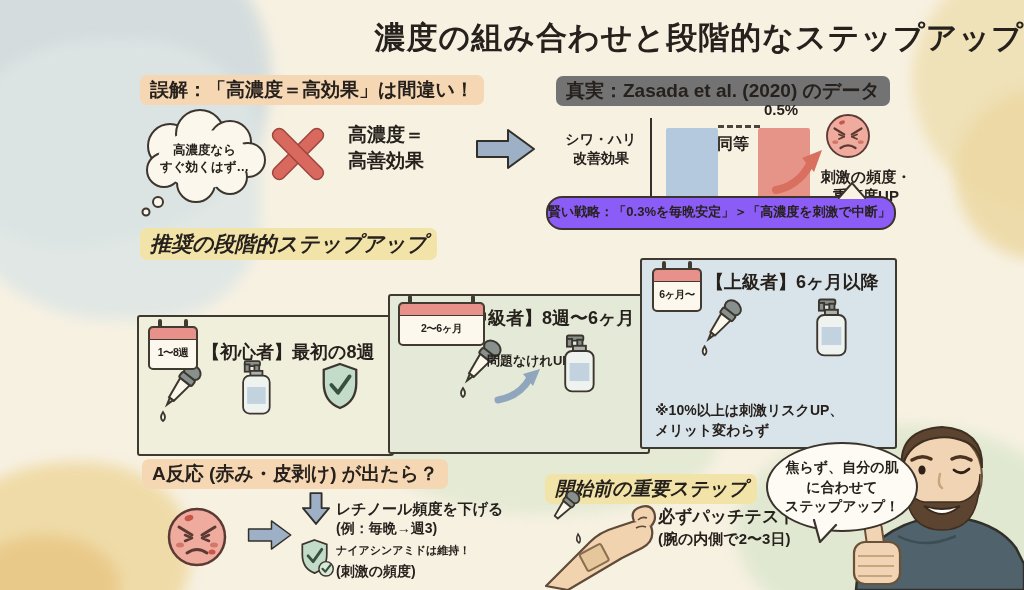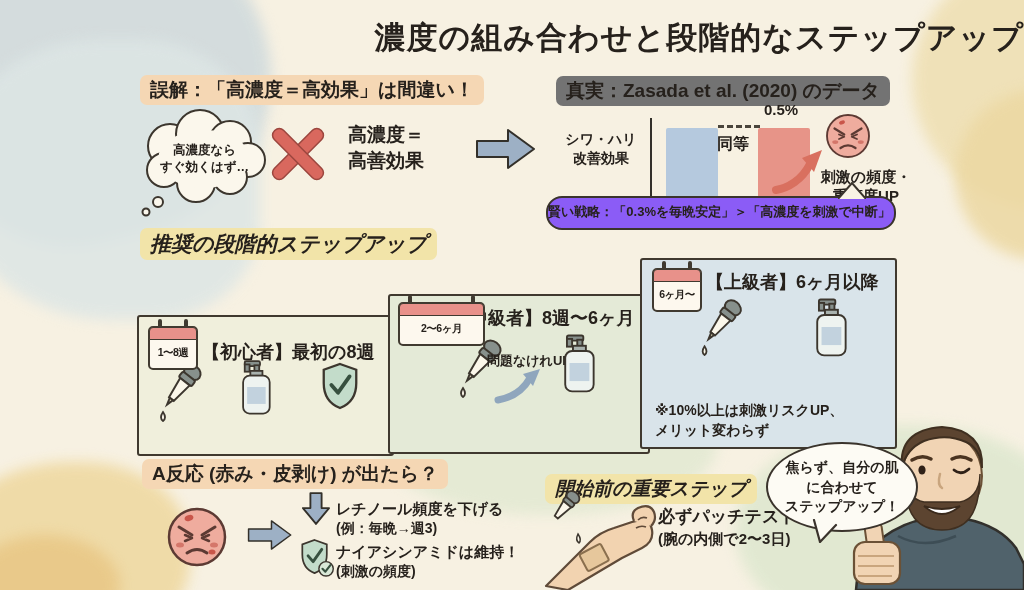--- a/index.html
+++ b/index.html
@@ -266,21 +266,21 @@
     <polygon points="9,1 21,1 21,17 29,17 15,34 1,17 9,17" fill="#9db0c5" stroke="#33302a" stroke-width="2" stroke-linejoin="round"></polygon>
   </svg>
   <div class="abs z nowrap" style="left:336px;top:500px;font-size:15px;font-weight:800;">レチノール頻度を下げる</div>
   <div class="abs z nowrap" style="left:336px;top:520px;font-size:14px;font-weight:700;">(例：毎晩→週3)</div>
   <svg class="abs z" style="left:298px;top:538px;" width="36" height="40" viewBox="0 0 50 54">
     <path d="M23 2 L40 8 V22 C40 36 33 44 23 48 C13 44 6 36 6 22 V8 Z" fill="#c3dcca" stroke="#3c362e" stroke-width="2.4"></path>
     <polyline points="14,24 21,32 33,15" stroke="#37503f" stroke-width="4" fill="none" stroke-linecap="round" stroke-linejoin="round"></polyline>
     <circle cx="39" cy="42" r="10" fill="#d9e8d7" stroke="#3c362e" stroke-width="2"></circle>
     <polyline points="34,42 38,46 45,37" stroke="#37503f" stroke-width="3" fill="none" stroke-linecap="round" stroke-linejoin="round"></polyline>
   </svg>
-  <div class="abs z nowrap" style="left:336px;top:543px;font-size:15px;font-weight:800;">ナイアシンアミドは維持！</div>
+  <div class="abs z nowrap" style="left:336px;top:543px;font-size:11px;font-weight:800;">ナイアシンアミドは維持！</div>
   <div class="abs z nowrap" style="left:336px;top:563px;font-size:14px;font-weight:700;">(刺激の頻度)</div>
 
   <div class="abs z" style="left:545px;top:466px;margin-top:8px;">
     <span class="hdr hl-yellow">開始前の重要ステップ</span>
   </div>
   <svg class="abs z" style="left:538px;top:490px;" width="122" height="100" viewBox="0 0 122 100">
     <g transform="rotate(40 26 18)" stroke="#3c362e" stroke-width="1.8">
       <ellipse cx="26" cy="4" rx="7" ry="5.5" fill="#87908c"></ellipse>
       <rect x="20" y="8" width="12" height="5" rx="2" fill="#87908c"></rect>
       <polygon points="21,13 31,13 28,30 24,30" fill="#fbf7ea"></polygon>

